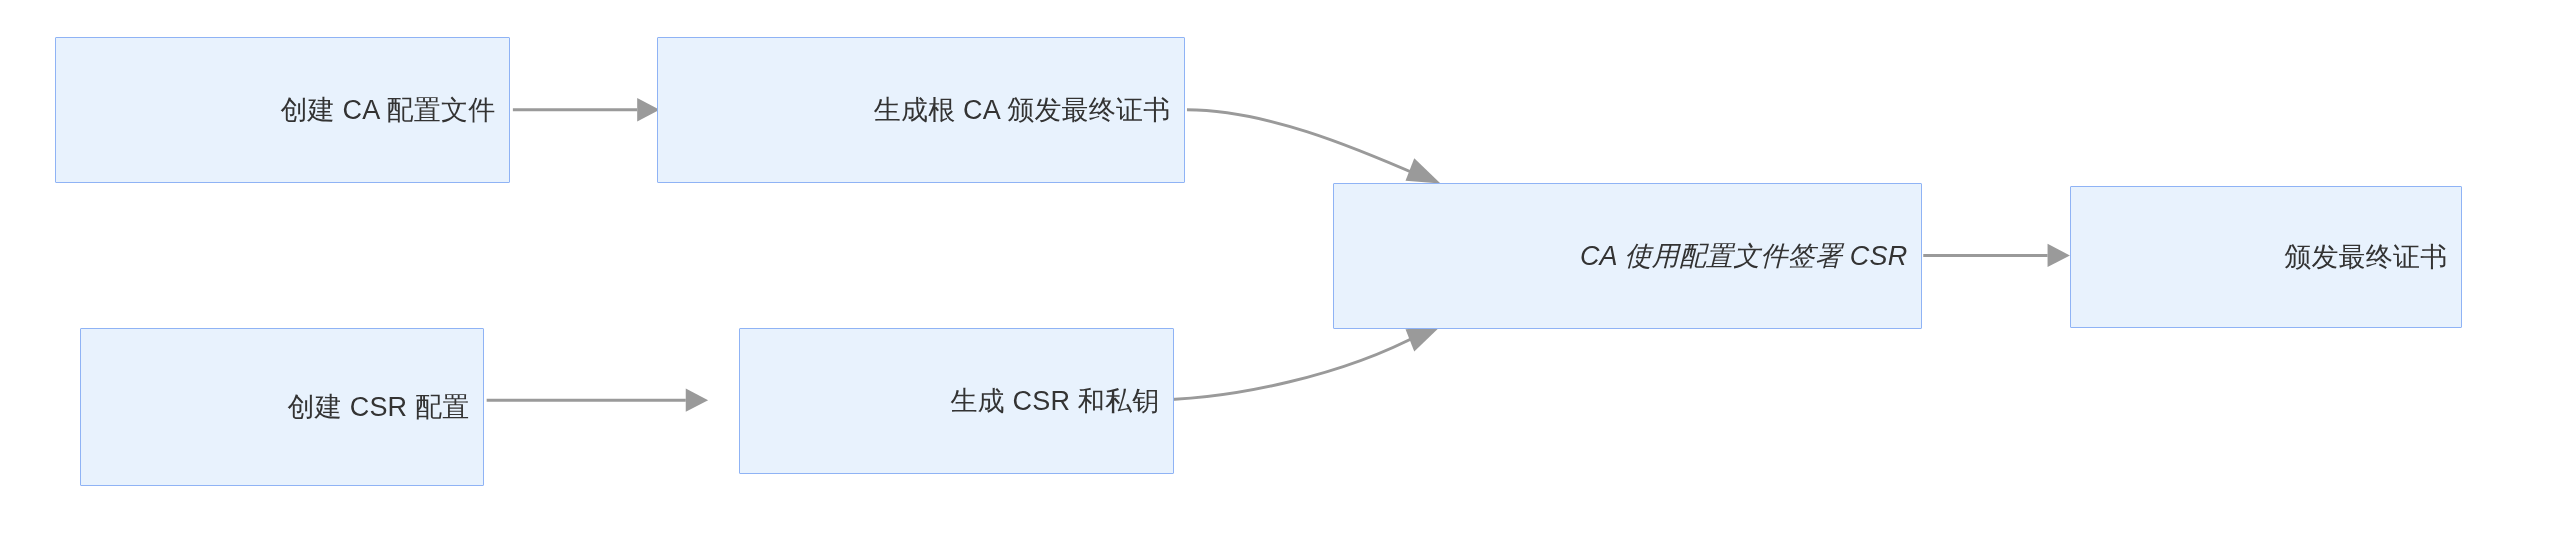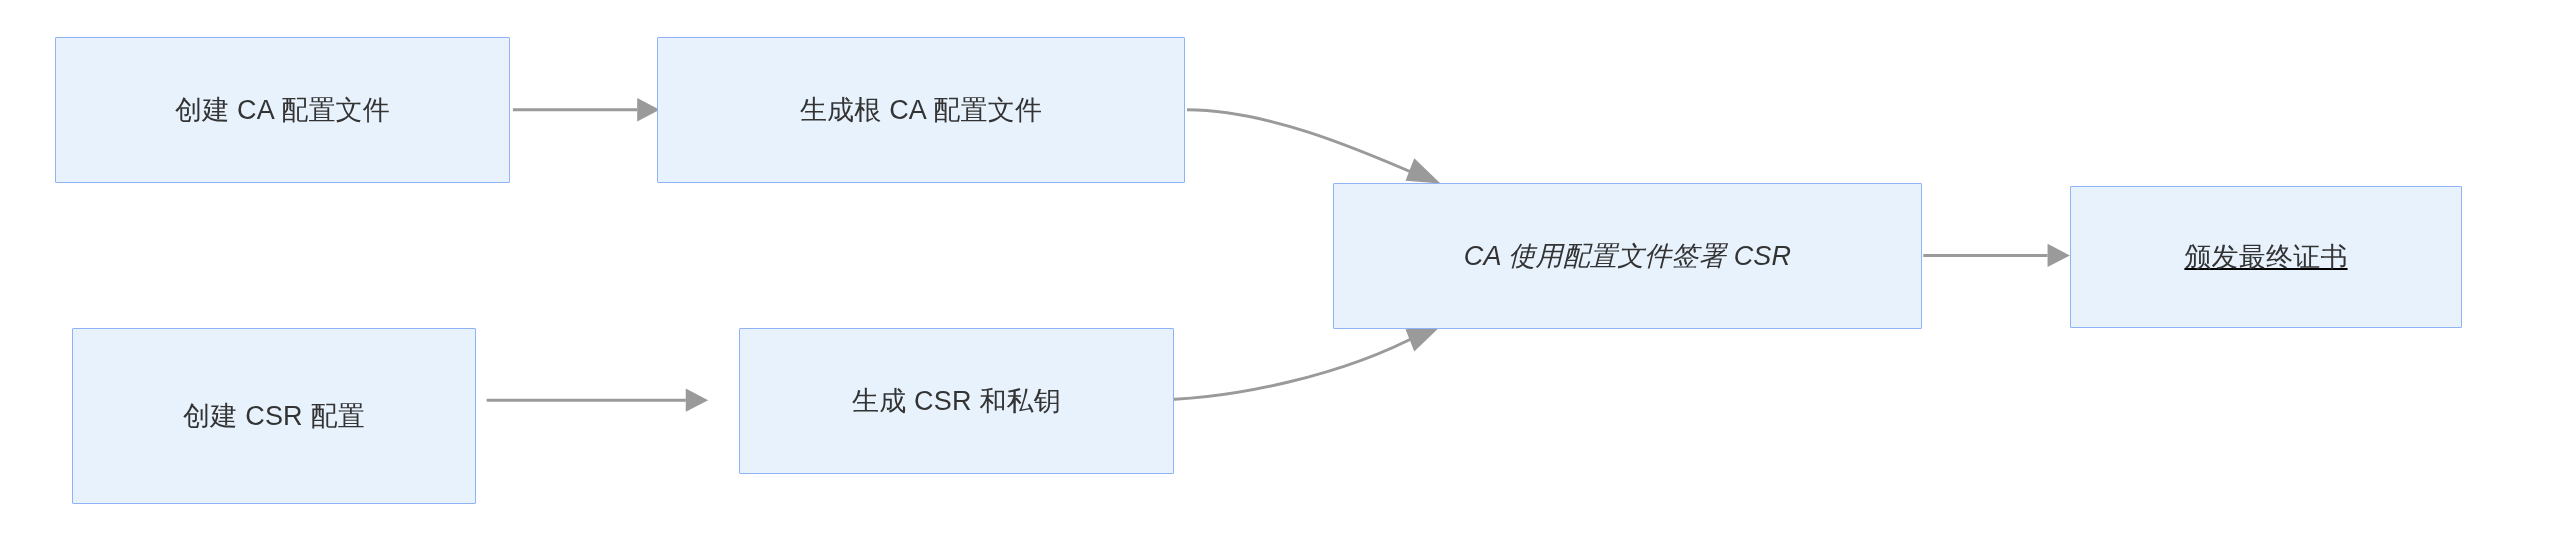--- a/index.html
+++ b/index.html
@@ -26,21 +26,21 @@
     pointer-events: none;
   }
   .node {
     position: absolute;
     box-sizing: border-box;
     background: #e8f2fd;
     border: 1.9px solid #8fb3f5;
     border-radius: 1px;
     display: flex;
     align-items: center;
-    justify-content: center;
+    justify-content: flex-end;
     text-align: center;
     padding: 3.9px 13.6px;
   }
   .node-label {
     color: #333333;
     font-size: 27px;
     line-height: 1.35;
     letter-spacing: 0.2px;
     white-space: nowrap;
   }
@@ -76,33 +76,33 @@
       <line x1="1979" y1="263" x2="2107" y2="263" stroke="#9a9a9a" stroke-width="3"></line>
       <polygon points="2107,251 2130,263 2107,275" fill="#9a9a9a"></polygon>
     </g>
   </svg>
 
   <div class="node" style="left:55px; top:37px; width:455px; height:146px;">
     <span class="node-label">创建 CA 配置文件</span>
   </div>
 
   <div class="node" style="left:657px; top:37px; width:528px; height:146px;">
-    <span class="node-label">生成根 CA 配置文件</span>
+    <span class="node-label">生成根 CA 颁发最终证书</span>
   </div>
 
-  <div class="node" style="left:72px; top:328px; width:404px; height:176px;">
+  <div class="node" style="left:80px; top:328px; width:404px; height:158px;">
     <span class="node-label">创建 CSR 配置</span>
   </div>
 
   <div class="node" style="left:707px; top:328px; width:435px; height:146px;margin-left:32px;">
     <span class="node-label">生成 CSR 和私钥</span>
   </div>
 
   <div class="node" style="left:1333px; top:183px; width:589px; height:146px;font-style:italic;">
     <span class="node-label">CA 使用配置文件签署 CSR</span>
   </div>
 
-  <div class="node" style="left:2070px; top:186px; width:392px; height:142px;text-decoration:underline;">
+  <div class="node" style="left:2070px; top:186px; width:392px; height:142px;">
     <span class="node-label">颁发最终证书</span>
   </div>
 
 </div>
 
 
 </body></html>

